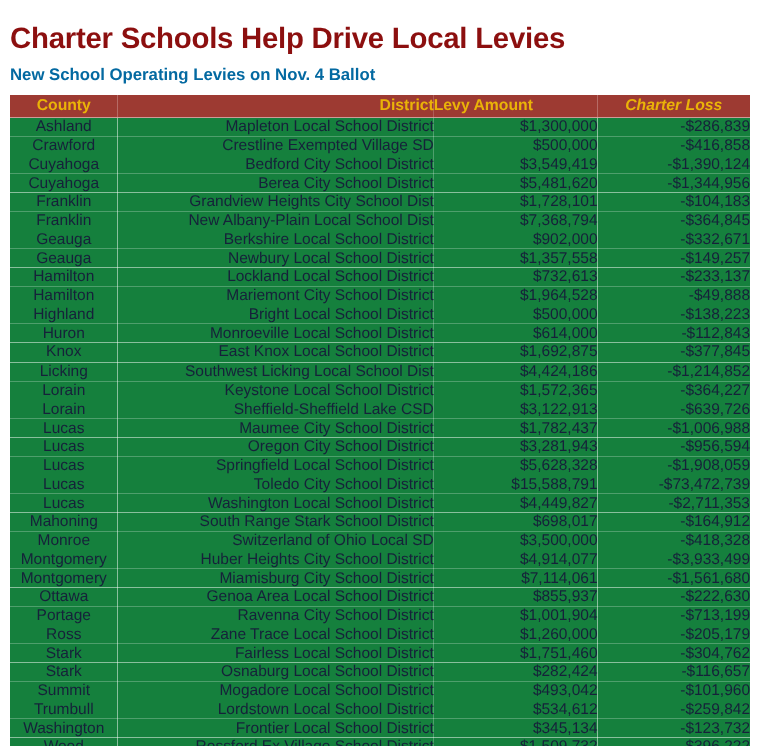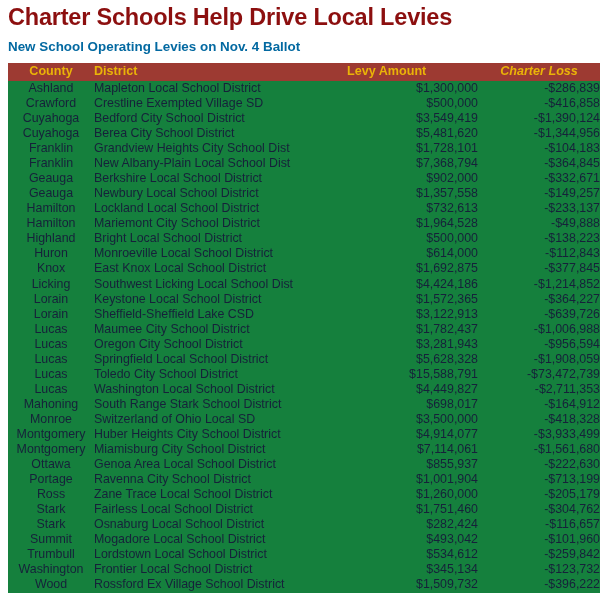--- a/index.html
+++ b/index.html
@@ -22,21 +22,21 @@
     box-sizing: border-box;
     padding: 0 8px;
     position: relative;
   }
   .title {
     font-size: 23.5px;
     font-weight: bold;
     color: #8c0f0f;
     letter-spacing: -0.2px;
     line-height: 1;
-    padding-top: 6px;
+    padding-top: 19px;
     margin: 0;
     white-space: nowrap;
   }
   .subtitle {
     font-size: 13.4px;
     font-weight: bold;
     color: #0369a1;
     line-height: 1;
     margin: 0;
     padding-top: 10px;
@@ -57,21 +57,21 @@
     padding: 2px 0 3px 0;
     line-height: 13px;
     border: none;
   }
   th.col-county, td.col-county {
     width: 86px;
     text-align: center;
   }
   th.col-district, td.col-district {
     width: 253px;
-    text-align: left;
+    text-align: right;
   }
   th.col-levy {
     width: 131px;
     text-align: left;
   }
   td.col-levy {
     width: 131px;
     text-align: right;
     padding-right: 8px;
   }

